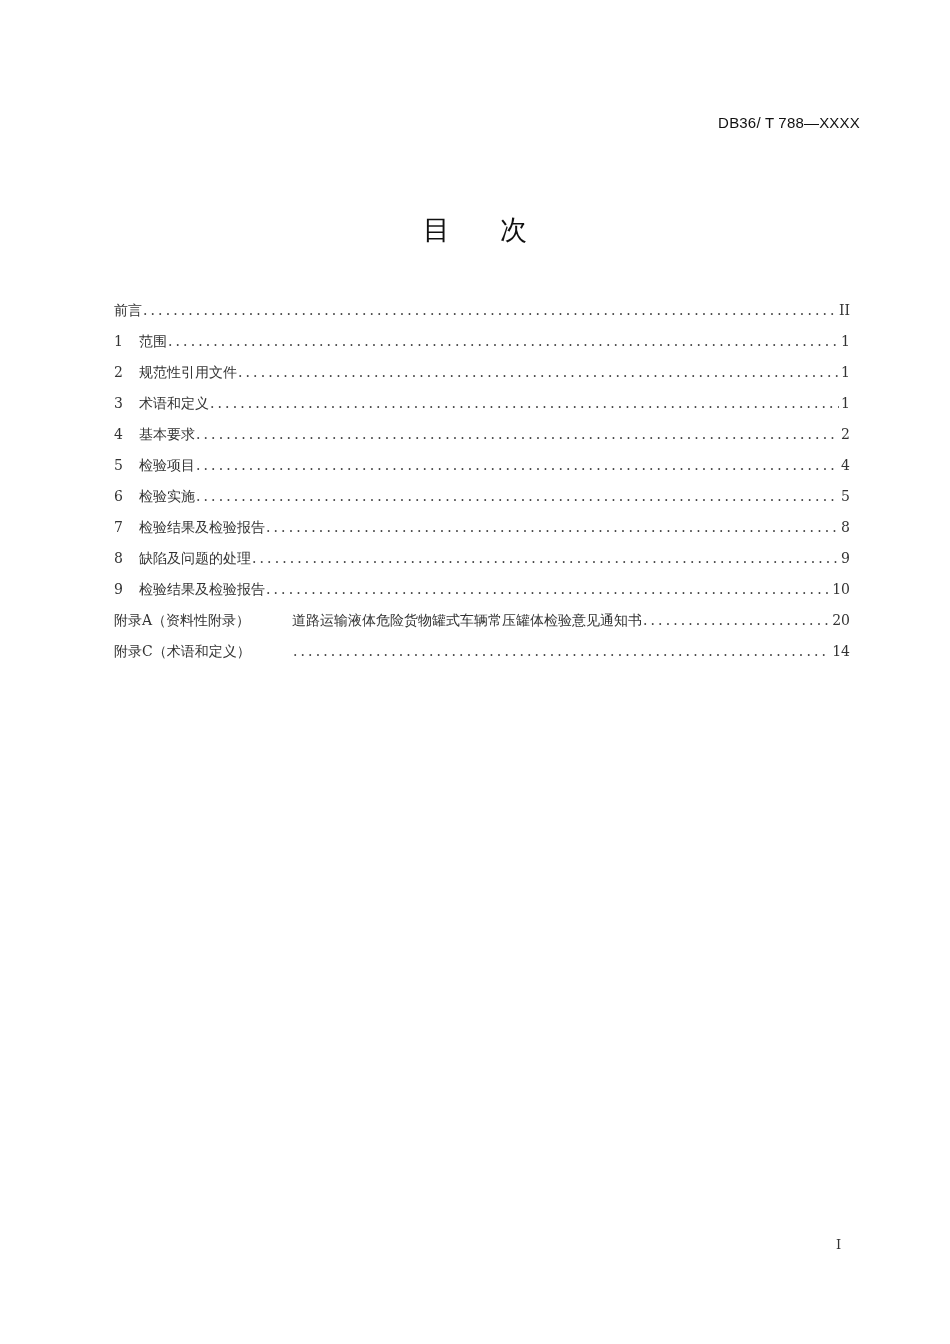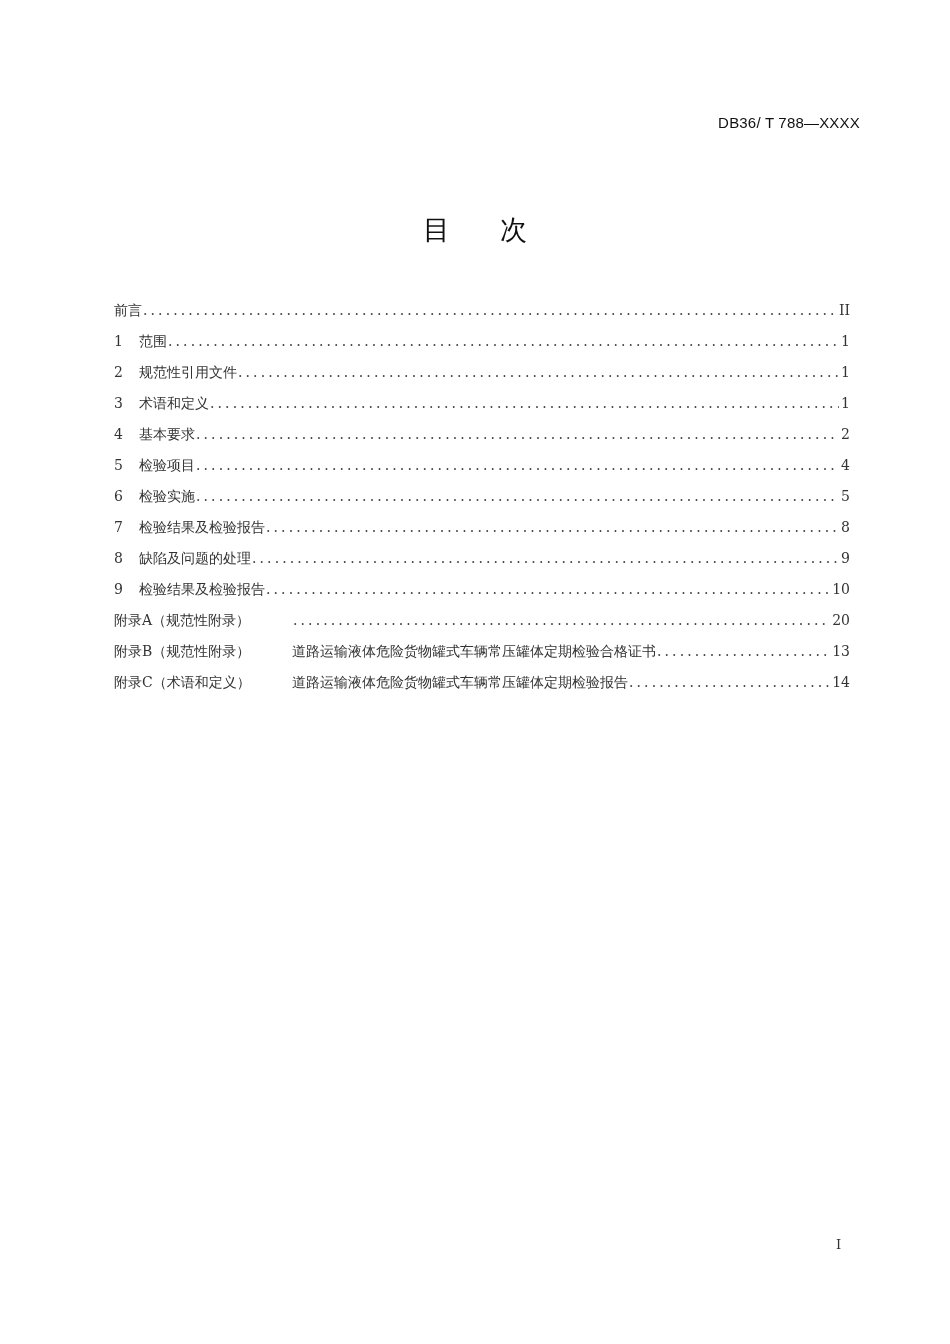--- a/index.html
+++ b/index.html
@@ -156,31 +156,25 @@
     <span class="toc-leader"></span>
     <span class="toc-page">9</span>
   </li>
   <li class="toc-row">
     <span class="toc-num">9</span>
     <span class="toc-label">检验结果及检验报告</span>
     <span class="toc-leader"></span>
     <span class="toc-page">10</span>
   </li>
   <li class="toc-row">
-    <span class="toc-appendix">附录A（规范性附录）</span>
+    <span class="toc-appendix">附录A（资料性附录）</span>
+    <span class="toc-label">道路运输液体危险货物罐式车辆常压罐体检验意见通知书</span>
     <span class="toc-leader"></span>
     <span class="toc-page">20</span>
   </li>
   <li class="toc-row">
-    <span class="toc-appendix">附录B（规范性附录）</span>
-    <span class="toc-label">道路运输液体危险货物罐式车辆常压罐体定期检验合格证书</span>
-    <span class="toc-leader"></span>
-    <span class="toc-page">13</span>
-  </li>
-  <li class="toc-row">
     <span class="toc-appendix">附录C（术语和定义）</span>
-    <span class="toc-label">道路运输液体危险货物罐式车辆常压罐体定期检验报告</span>
     <span class="toc-leader"></span>
     <span class="toc-page">14</span>
   </li>
 </ul>
 
 <div class="page-number">I</div>
 
 </body></html>

